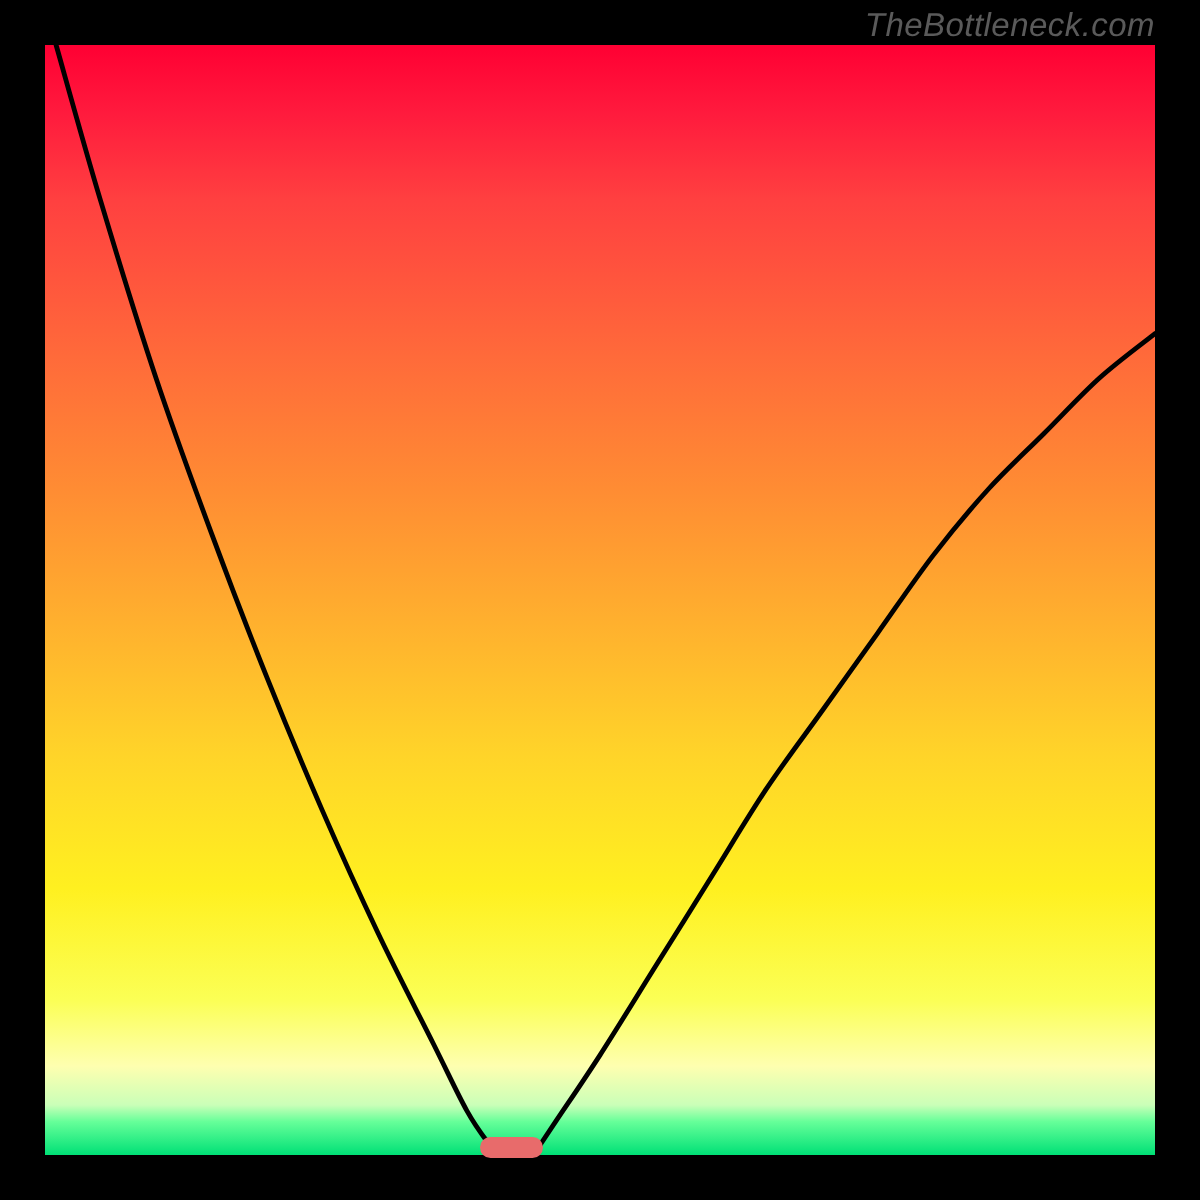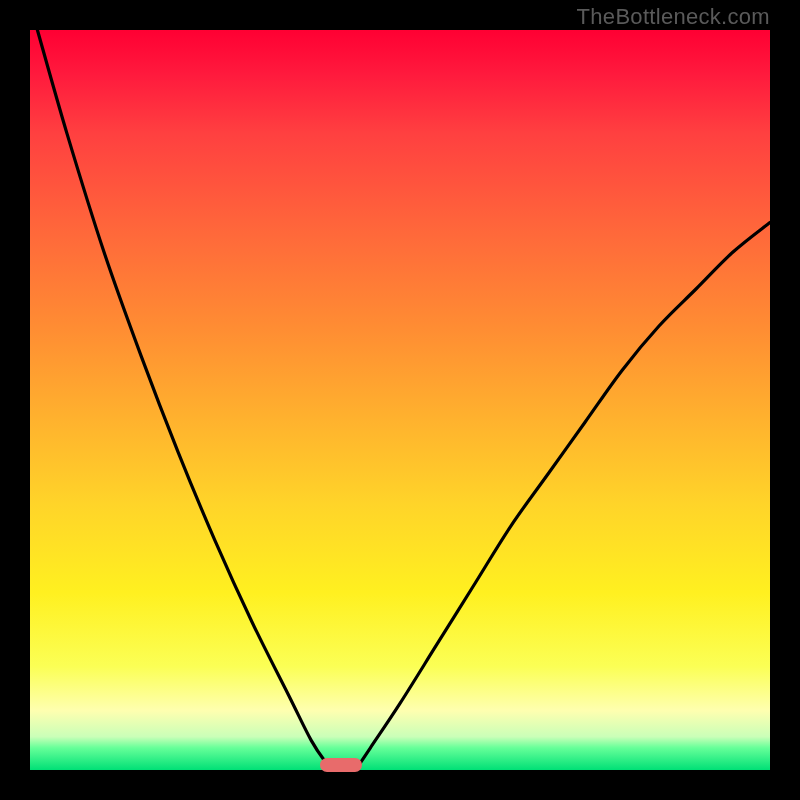--- a/index.html
+++ b/index.html
@@ -11,20 +11,21 @@
     background: #000;
     font-family: Arial, Helvetica, sans-serif;
   }
   .frame {
     position: absolute;
     top: 0;
     left: 0;
     width: 800px;
     height: 580px;
     background: #000;
+    font-style: italic;
   }
   .plot-area {
     position: absolute;
     top: 30px;
     left: 30px;
     width: 740px;
     height: 740px;
     
     background: linear-gradient(
       to bottom,

